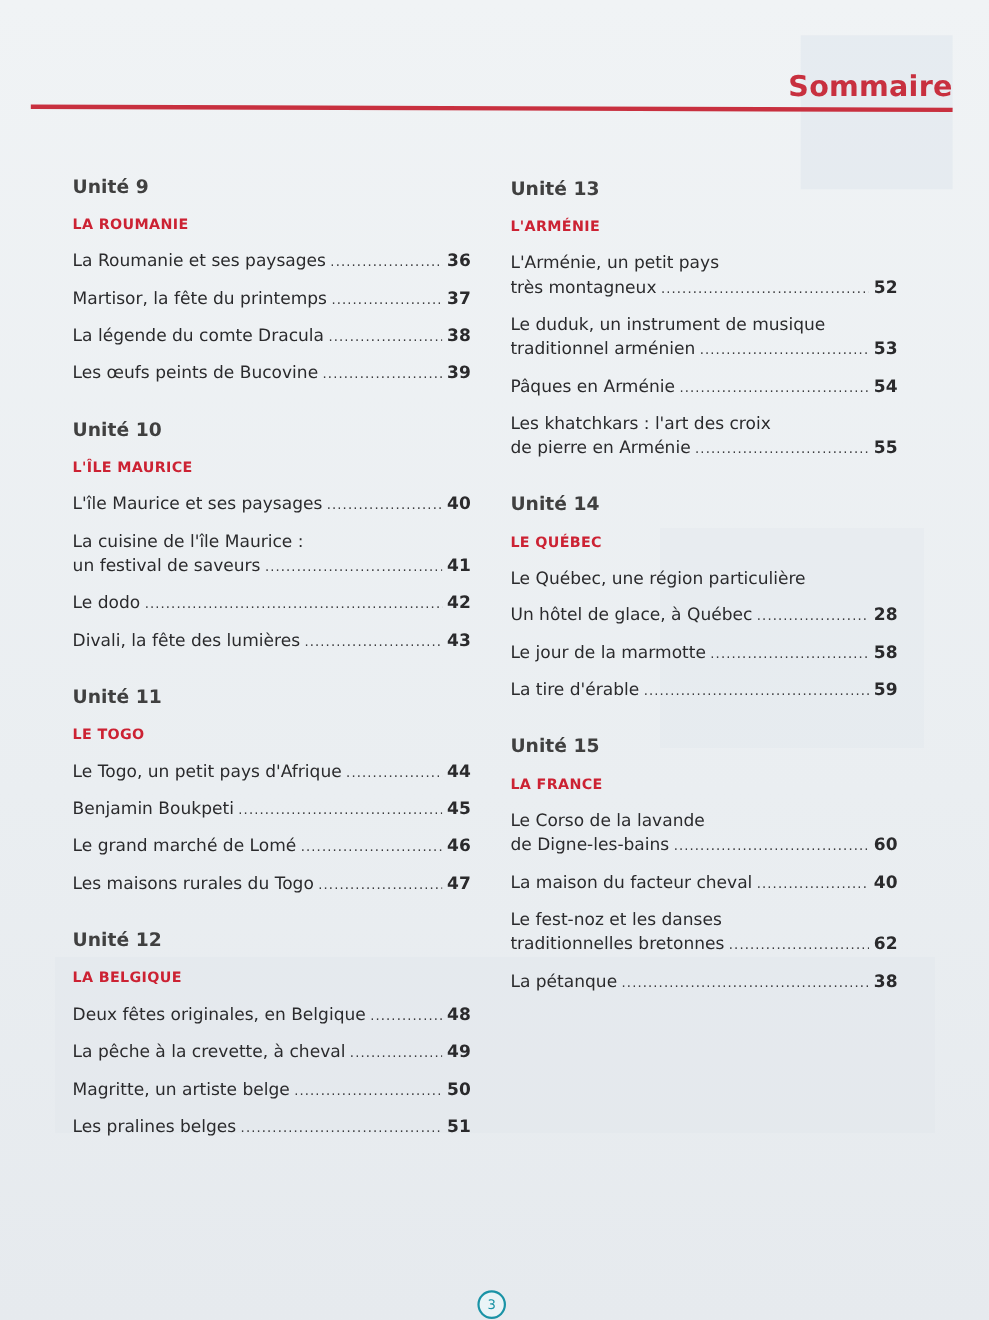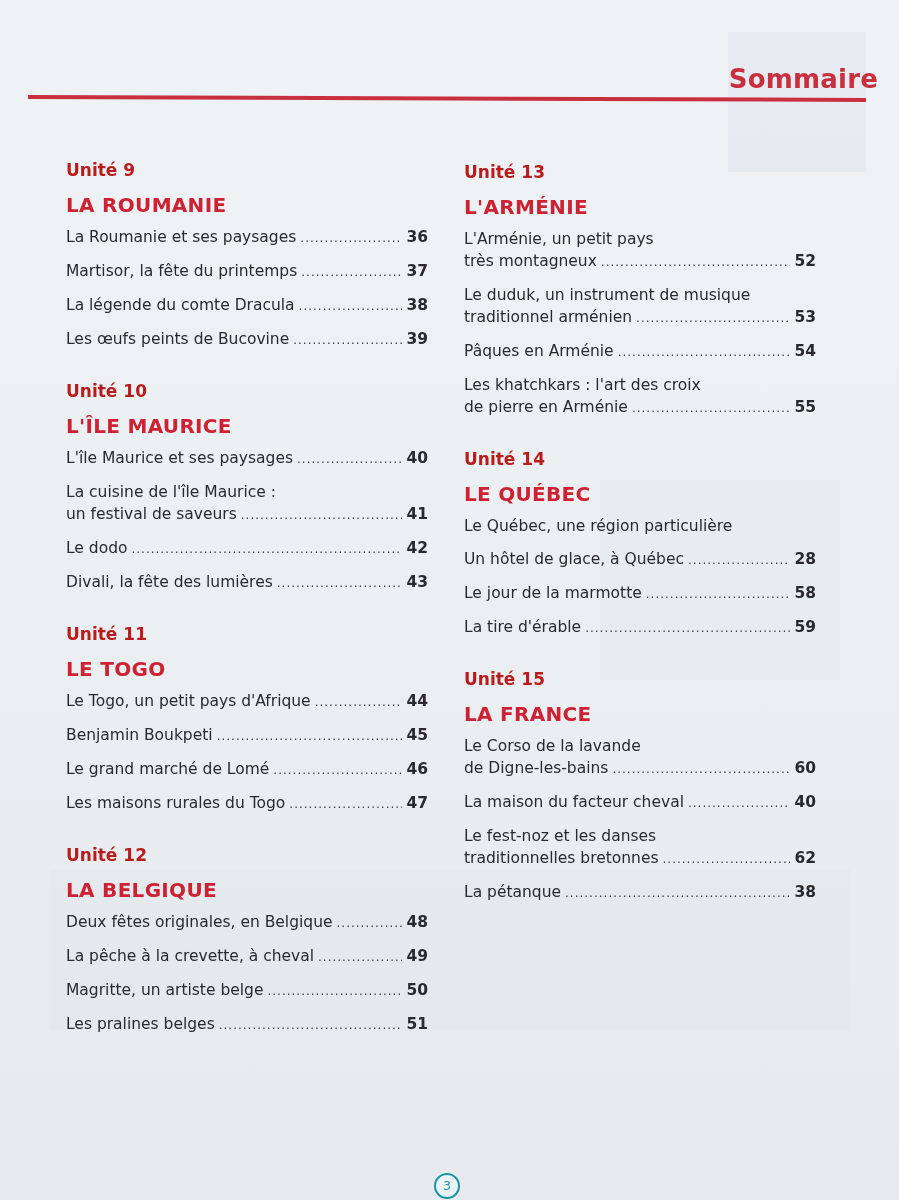--- a/index.html
+++ b/index.html
@@ -11,38 +11,38 @@
       position: relative;
     }
     .page {
       position: absolute; inset: 0;
       background: linear-gradient(180deg, #f0f3f5 0%, #eaeef1 60%, #e6eaee 100%);
     }
     .ghost-block {
       position: absolute; background: #dfe6ec; opacity: 0.55;
     }
     .header-title {
-      position: absolute; right: 21px; top: 64px;
+      position: absolute; right: 33px; top: 64px;
       font-weight: bold; font-size: 26px; color: #c8303f;
       letter-spacing: 0.2px;
     }
     .header-rule {
       position: absolute; left: 28px; top: 95px; width: 838px; height: 4px;
       background: #c8303f; transform: rotate(0.2deg); transform-origin: left;
     }
     .col { position: absolute; }
     .col-left { left: 66px; top: 158px; width: 362px; }
     .col-right { left: 464px; top: 160px; width: 352px; }
     .unit { margin-bottom: 28px; }
     .unit-label {
-      font-weight: bold; font-size: 17px; color: #b91c1c; margin: 0 0 12px 0;
+      font-weight: bold; font-size: 17px; color: #404040; margin: 0 0 12px 0;
       height: 24px; line-height: 24px;
     }
     .unit-country {
-      font-weight: bold; font-size: 20px; color: #cc2233; margin: 0 0 10px 0;
+      font-weight: bold; font-size: 13px; color: #cc2233; margin: 0 0 10px 0;
       height: 22px; line-height: 22px; letter-spacing: 0.3px;
     }
     .entry {
       font-size: 15.5px; line-height: 22px; margin-bottom: 11px;
     }
     .entry-line1 { display: block; }
     .entry-last {
       display: flex; align-items: baseline;
     }
     .entry-text { white-space: nowrap; }

